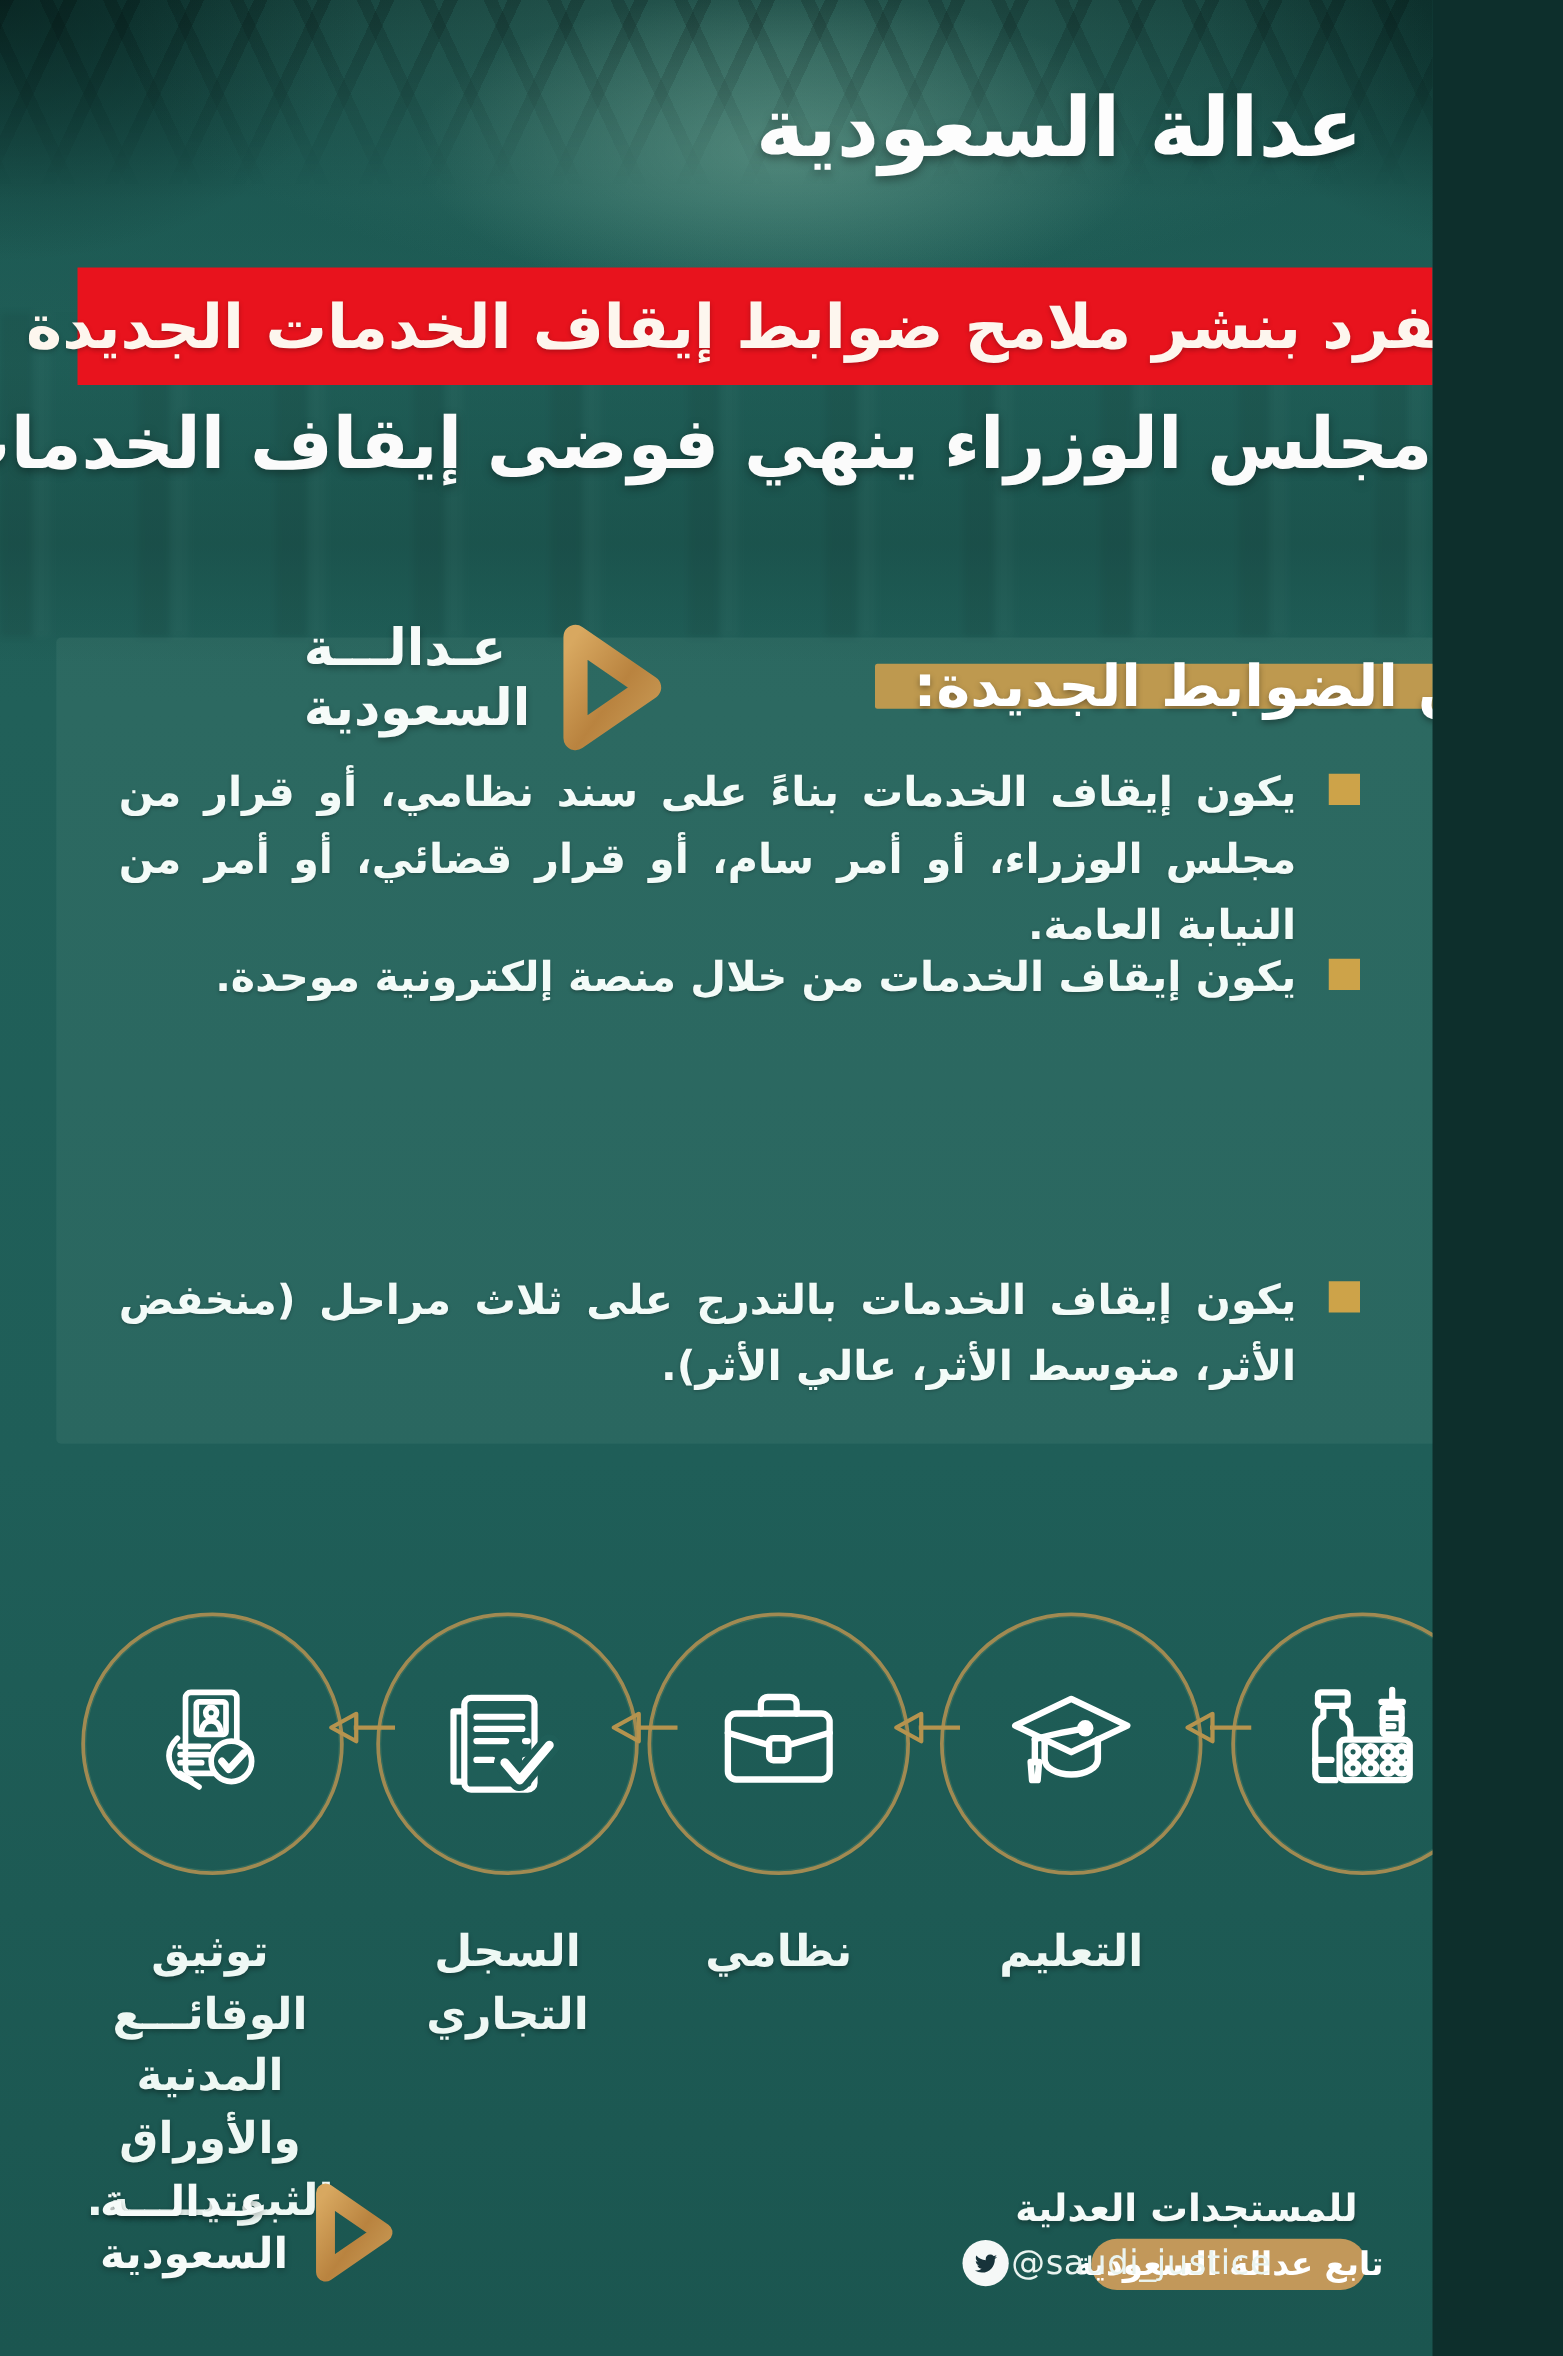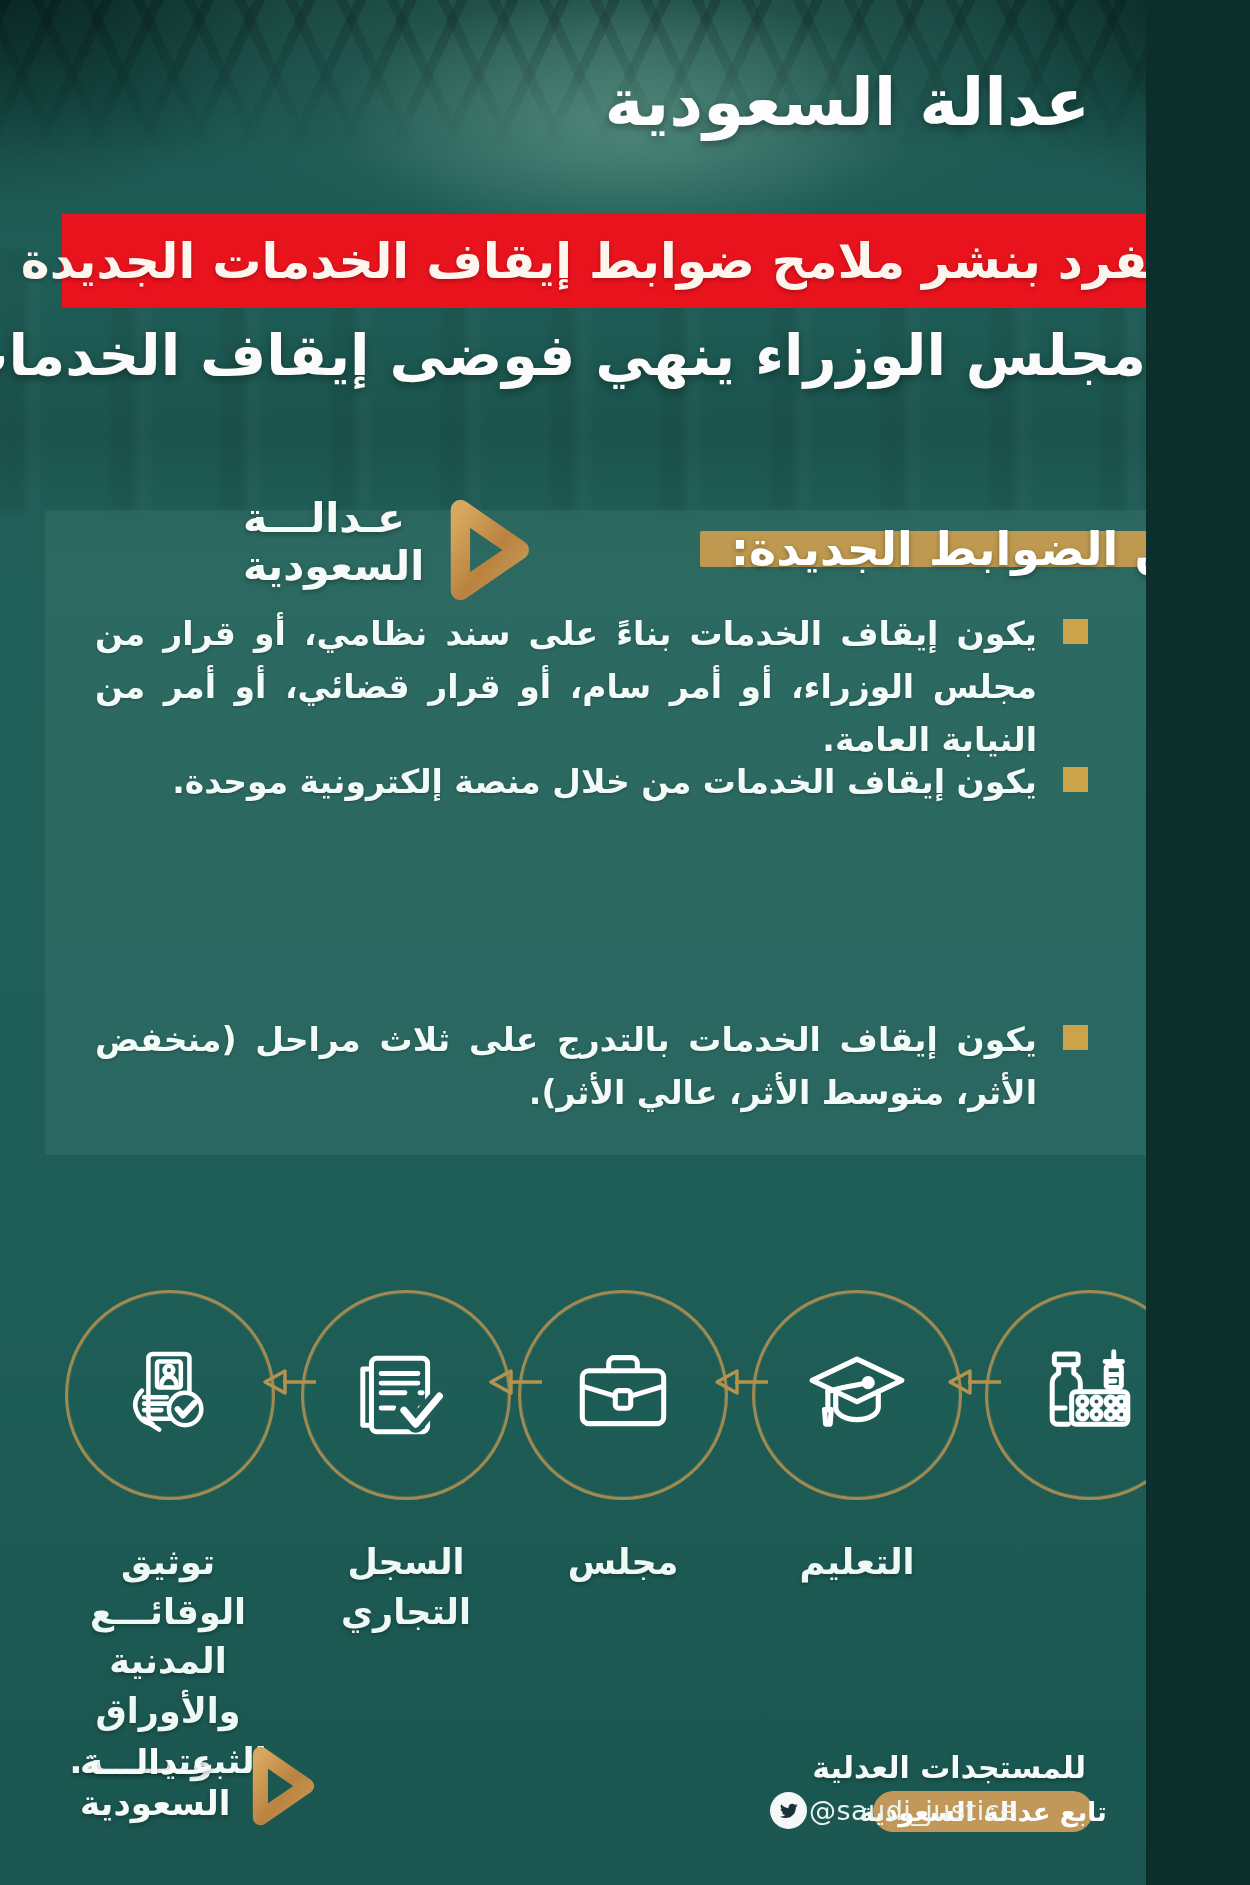--- a/index.html
+++ b/index.html
@@ -262,21 +262,21 @@
     <path d="M60 22 H27"></path>
       <path d="M29 11 L9 22 L29 33 Z"></path>
   </svg>
   <svg class="flow-arrow a4" viewBox="0 0 64 44" fill="none" stroke="#b5934e" stroke-width="3.4" stroke-linejoin="round">
     <path d="M60 22 H27"></path>
       <path d="M29 11 L9 22 L29 33 Z"></path>
   </svg>
 
   <div class="svc-label l5">توثيق الوقائـــع المدنية والأوراق الثبوتيـــــة.</div>
   <div class="svc-label l2">السجل التجاري</div>
-  <div class="svc-label l3">مجلس</div>
+  <div class="svc-label l3">نظامي</div>
   <div class="svc-label l4">التعليم</div>
 
   <div class="logo logo-foot">
     <div class="logo-text">
       <span>عـدالـــة</span>
       <span>السعودية</span>
     </div>
     <svg width="72" height="88" viewBox="0 0 100 120">
       <path d="M20 16 L84 60 L20 104 Z" fill="none" stroke="url(#goldGrad)" stroke-width="21" stroke-linejoin="round"></path>
     </svg>

